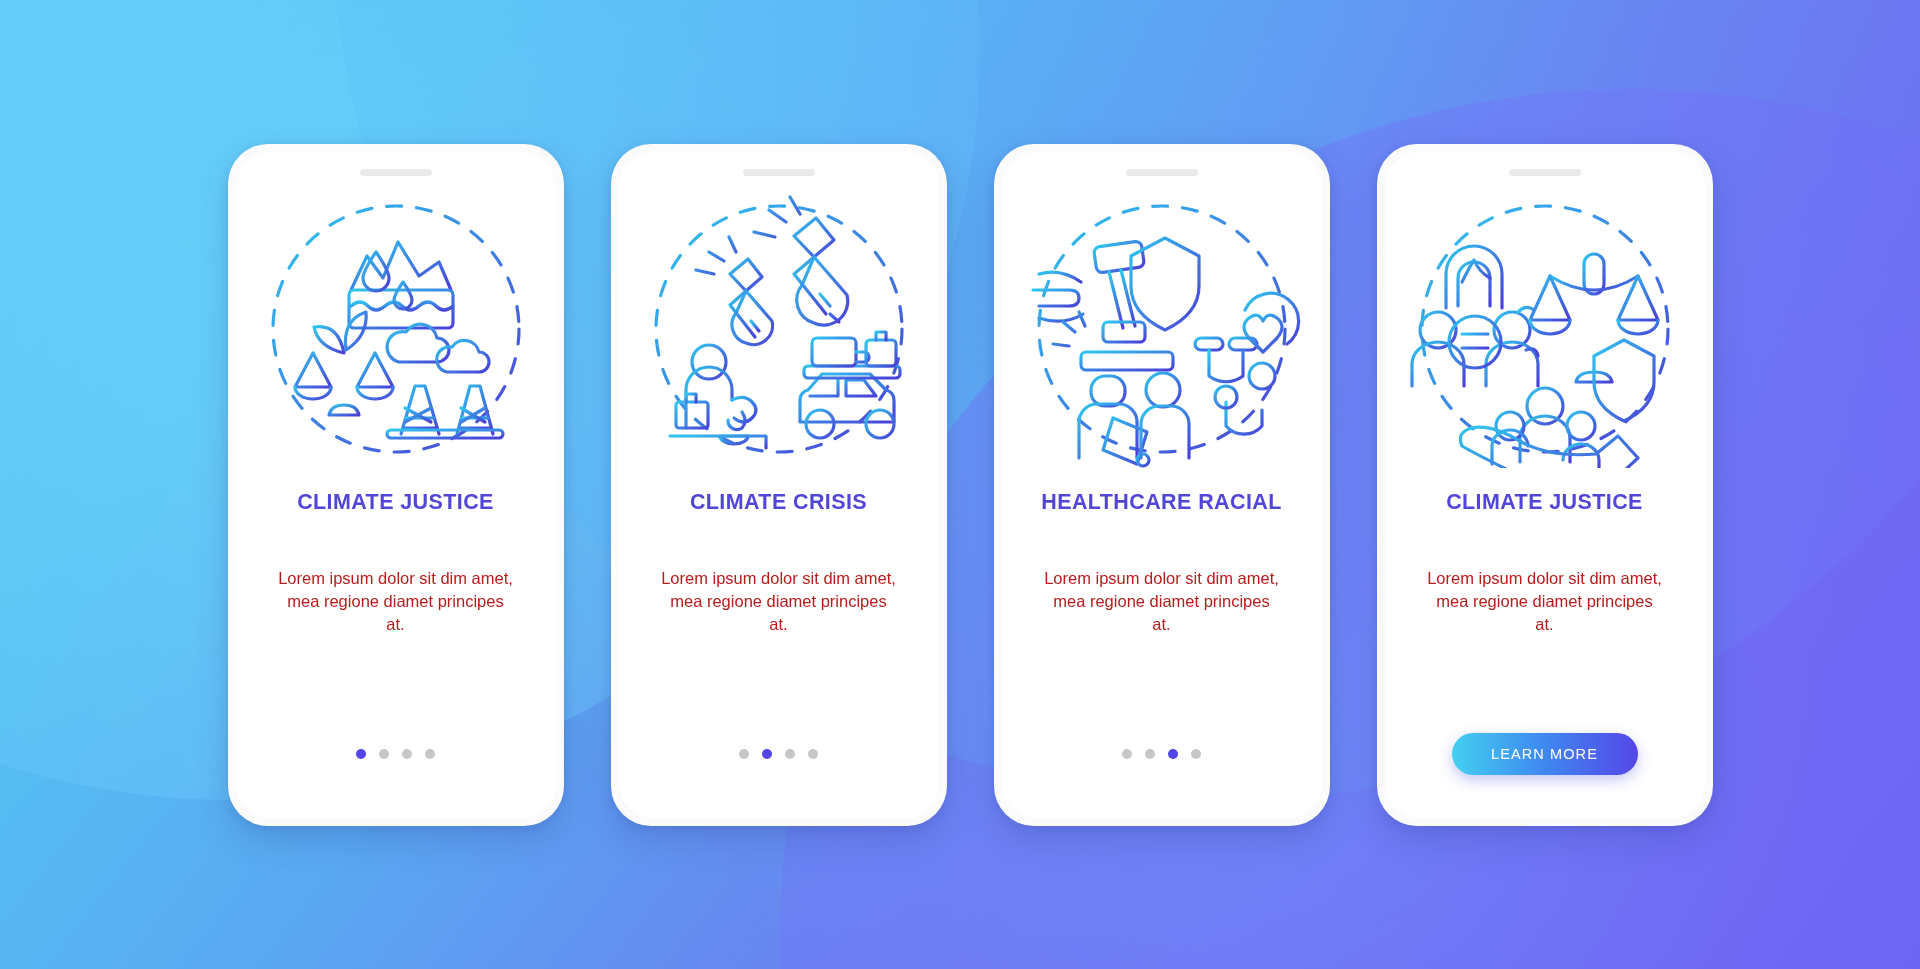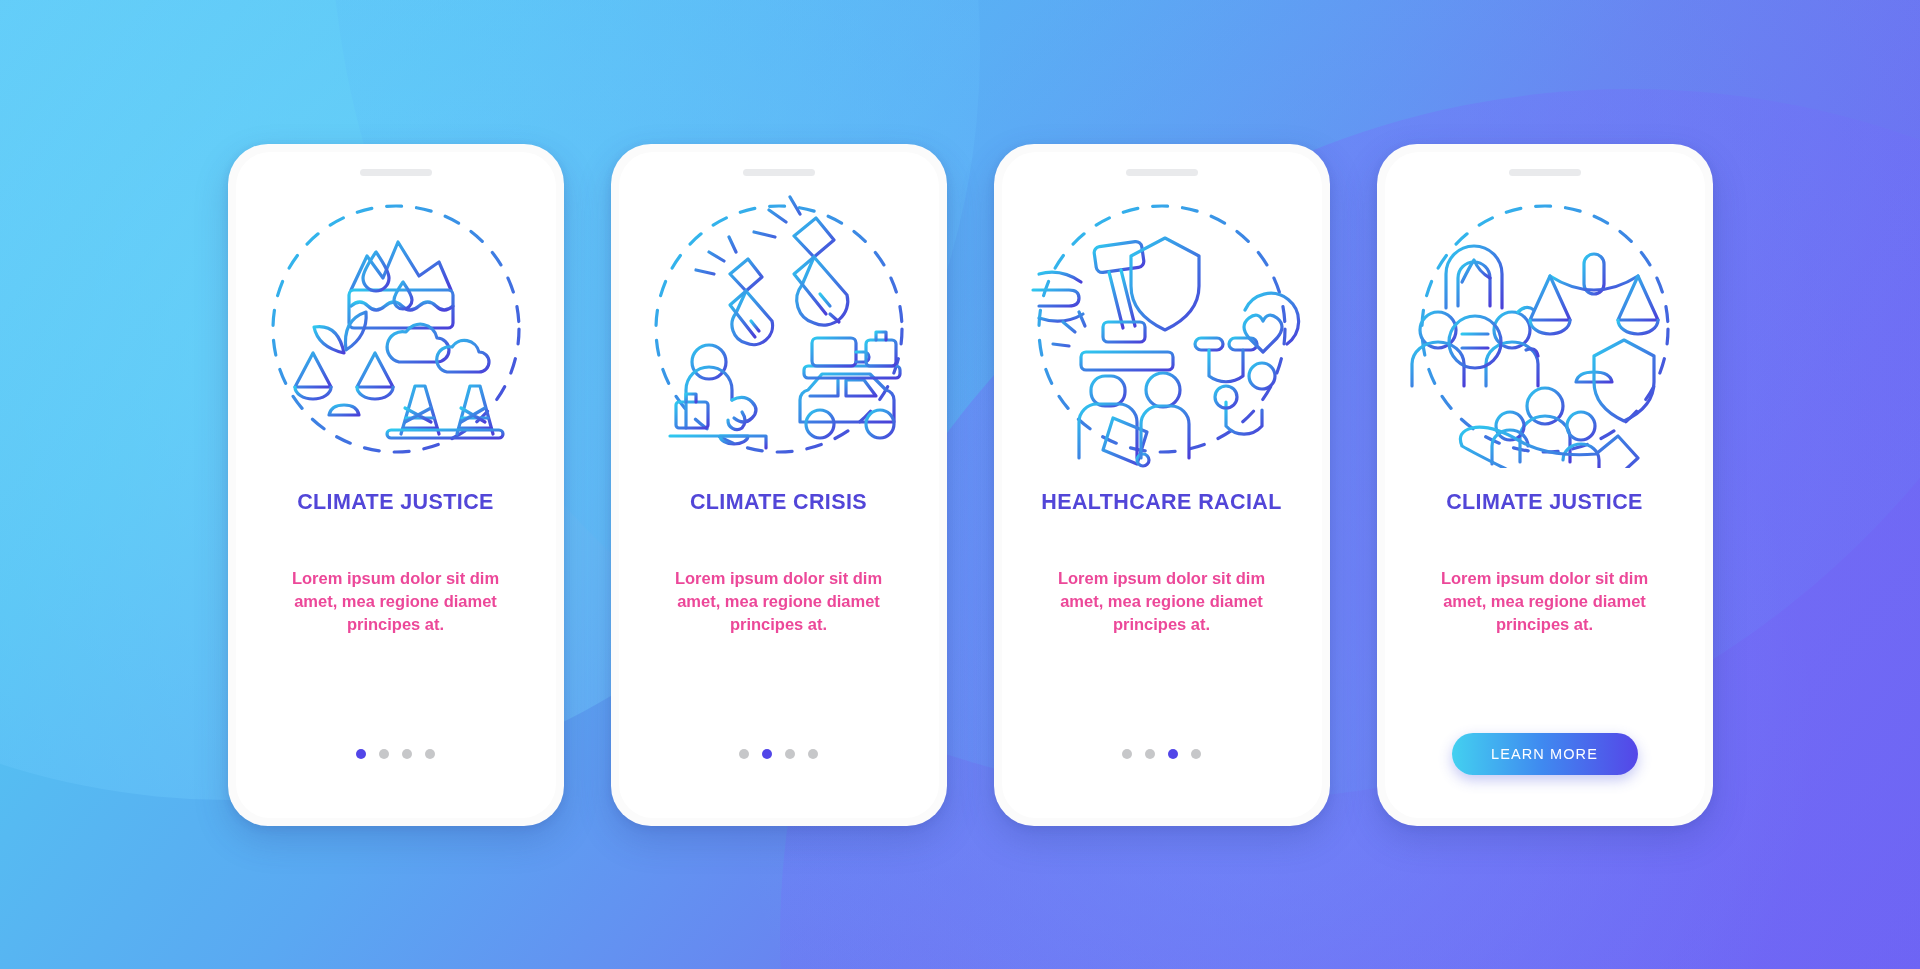--- a/index.html
+++ b/index.html
@@ -60,21 +60,21 @@
 
   
   .title {
     font-size:21.5px; font-weight:700; letter-spacing:.4px;
     color:#5246d8; text-align:center; margin-top:22px;
     white-space:nowrap;
   }
   .body-copy {
     margin-top:52px; width:236px;
     text-align:center; font-size:16.5px; line-height:1.42;
-    color:#ec4899; font-weight:700;
+    color:#b91c1c; font-weight:400;
   }
 
   
   .footer { margin-top:auto; margin-bottom:44px; display:flex; align-items:center; justify-content:flex-start; height:40px; }
   .dots { display:flex; gap:13px; align-items:center; }
   .dot { width:10px; height:10px; border-radius:50%; background:#c6c7c9; }
   .dot.active { background:#5246e8; }
 
   .cta {
     border:none; cursor:pointer;

